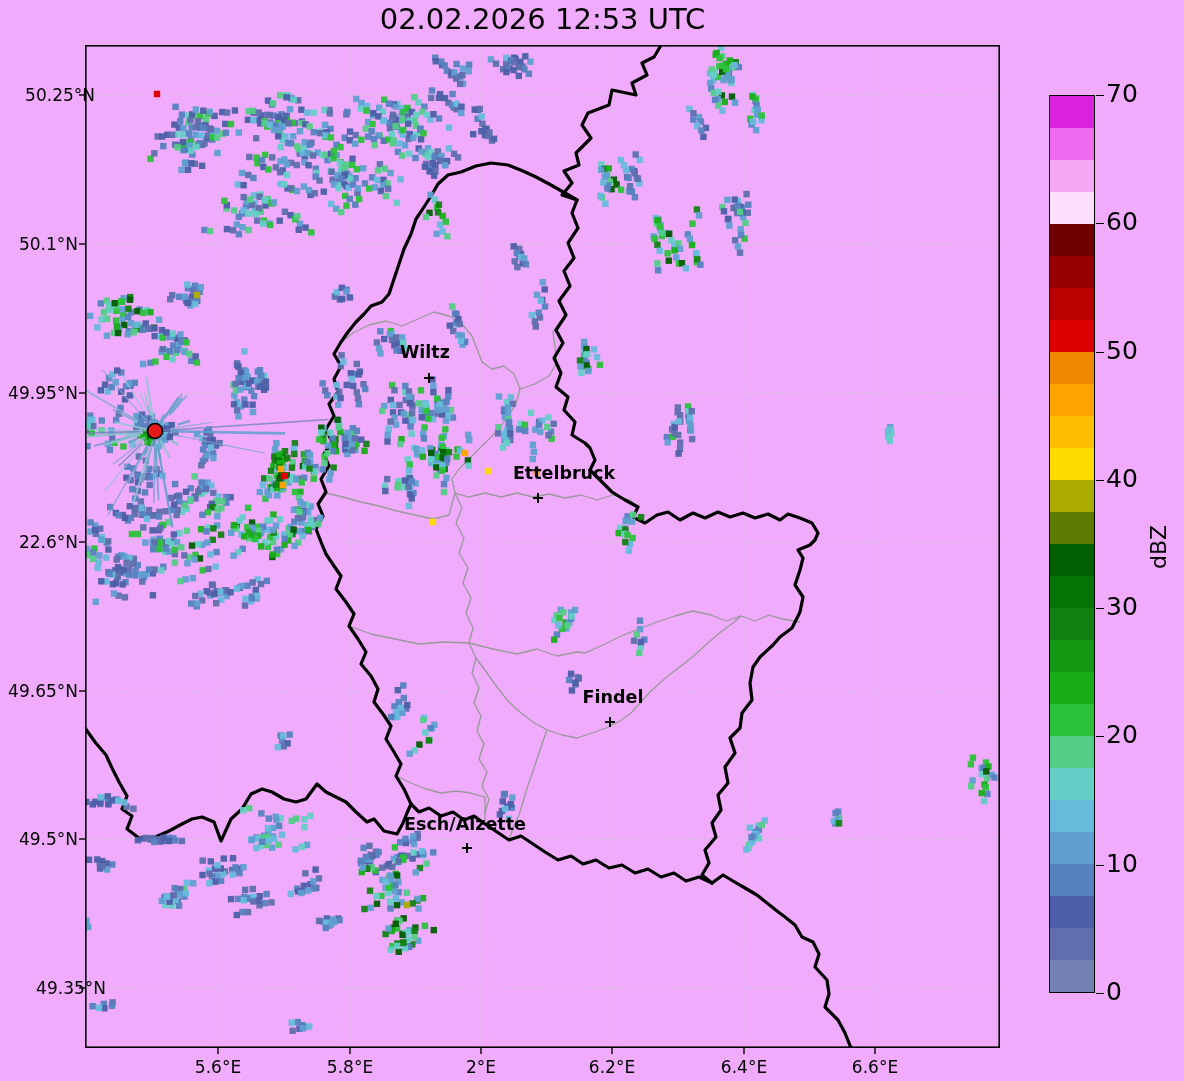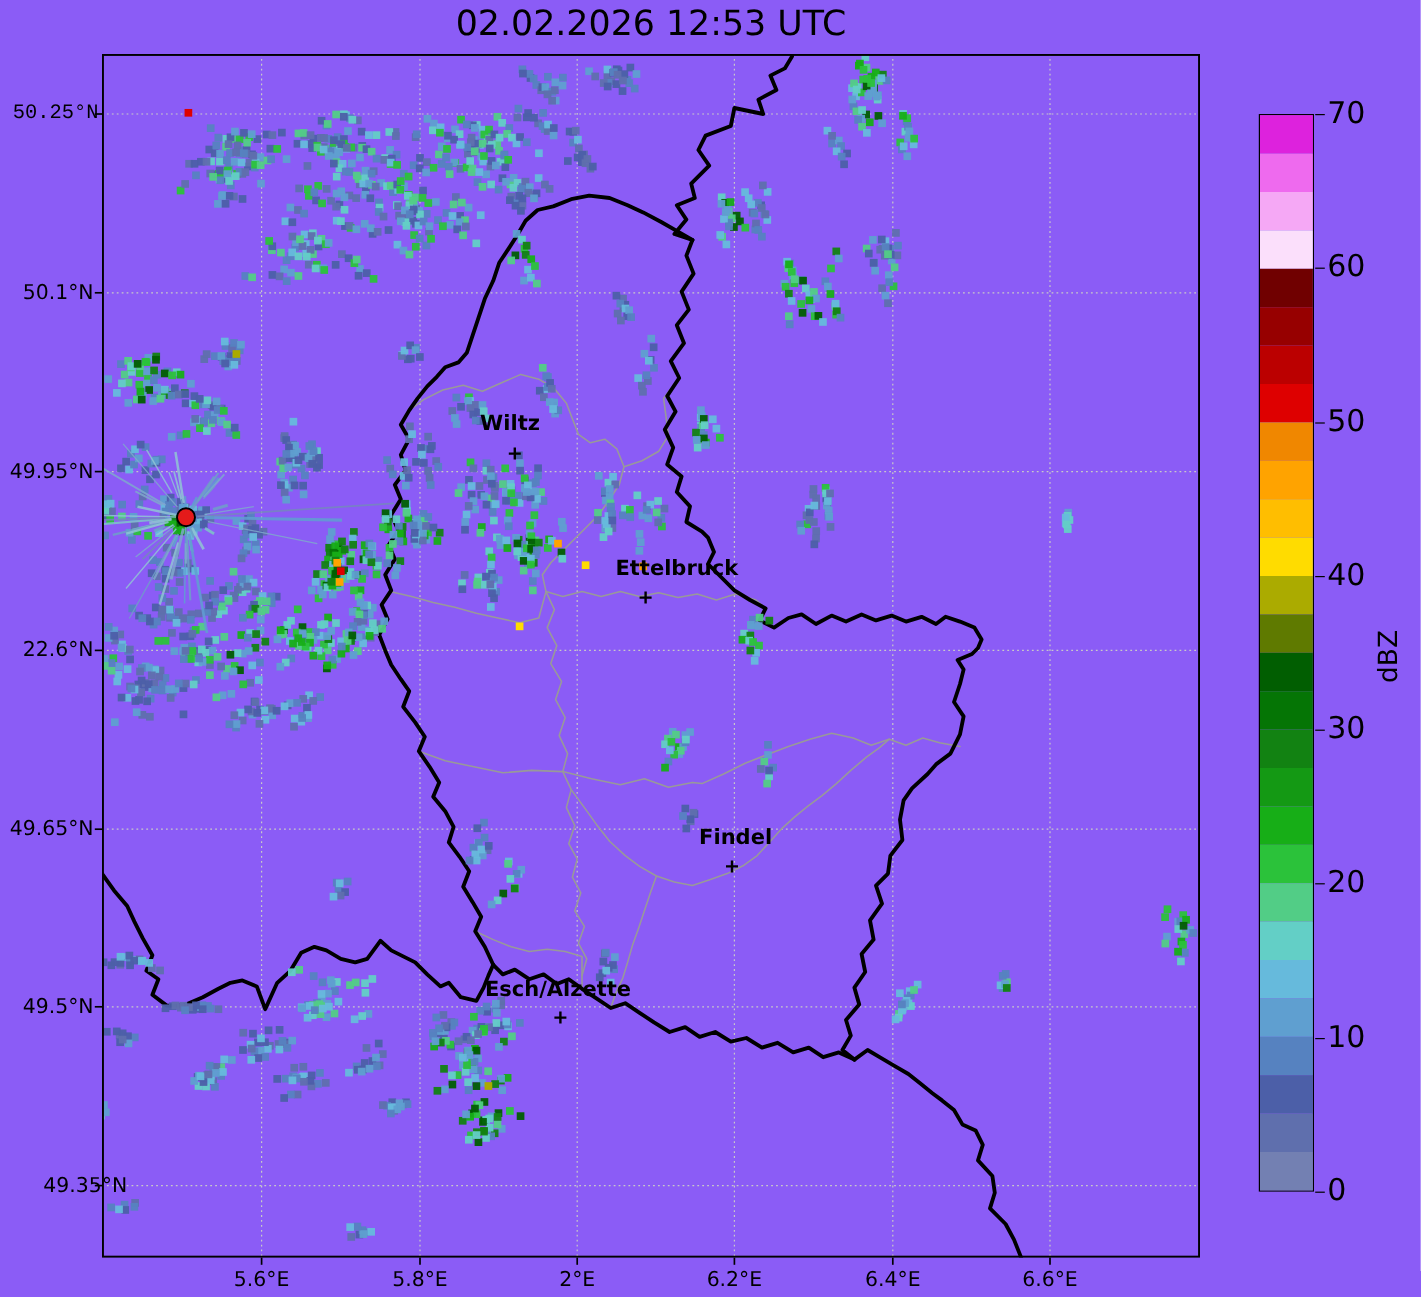--- a/index.html
+++ b/index.html
@@ -1,16 +1,16 @@
 <!DOCTYPE html>
 <html><head>
 <meta charset="utf-8">
 <style>
   html,body{margin:0;padding:0;background:#ffffff;}
-  #figure{position:relative;width:1184px;height:1081px;background:#8b5cf6;
+  #figure{position:relative;width:1184px;height:1081px;background:#f0abfc;
           font-family:"DejaVu Sans",sans-serif;color:#000;overflow:hidden;}
   #title{position:absolute;left:85px;top:2px;width:915px;text-align:center;
          font-size:29px;color:#000;}
   #plot{position:absolute;left:85px;top:45px;width:915px;height:1003px;}
   #map-svg{position:absolute;left:0;top:0;overflow:visible;}
   #info-box{position:absolute;left:7px;top:7px;background:rgba(255,255,255,0.92);
             border:1.3px solid #000;padding:3px 9px 5px 7px;font-size:14.5px;line-height:1.4;z-index:30;}
   .x-lab{position:absolute;top:1057px;transform:translateX(-50%);font-size:17px;white-space:nowrap;}
   .y-lab{position:absolute;width:78px;text-align:right;transform:translateY(-50%);font-size:17px;white-space:nowrap;}
   #colorbar{position:absolute;left:1049px;top:95px;width:46px;height:898px;
@@ -2412,21 +2412,21 @@
 
   <div id="x-axis-labels">
       <div class="x-lab" style="left: 218px;">5.6°E</div>
       <div class="x-lab" style="left: 350px;">5.8°E</div>
       <div class="x-lab" style="left: 481px;">2°E</div>
       <div class="x-lab" style="left: 612px;">6.2°E</div>
       <div class="x-lab" style="left: 744px;">6.4°E</div>
       <div class="x-lab" style="left: 875px;">6.6°E</div>
     </div>
   <div id="y-axis-labels">
-      <div class="y-lab" style="left: 4px; top: 95px; font-family: Liberation Mono, monospace;">50.25°N</div>
+      <div class="y-lab" style="left: 17px; top: 95px;">50.25°N</div>
       <div class="y-lab" style="left: 0px; top: 244px;">50.1°N</div>
       <div class="y-lab" style="left: 0px; top: 393px;">49.95°N</div>
       <div class="y-lab" style="left: 0px; top: 542px;">22.6°N</div>
       <div class="y-lab" style="left: 0px; top: 691px;">49.65°N</div>
       <div class="y-lab" style="left: 0px; top: 839px;">49.5°N</div>
       <div class="y-lab" style="left: 0px; top: 988px; margin-left: 28px;">49.35°N</div>
     </div>
 
   <div id="colorbar">
       <div class="cb-band" style="background: rgb(221, 34, 221);"></div>

